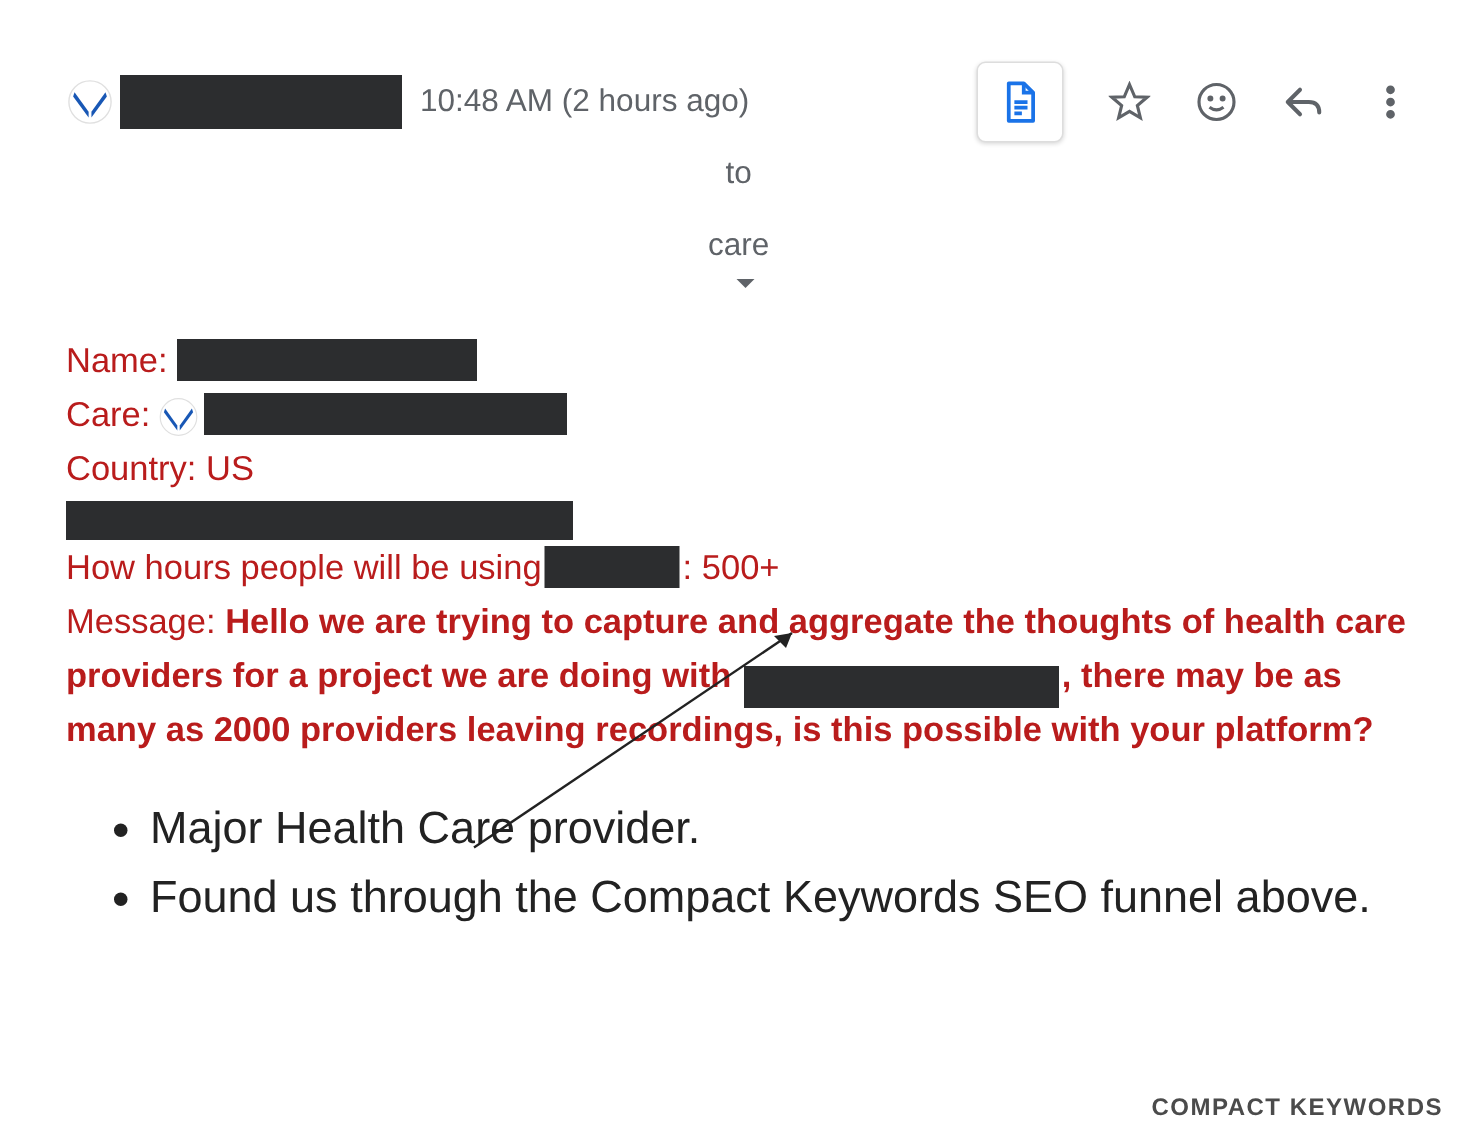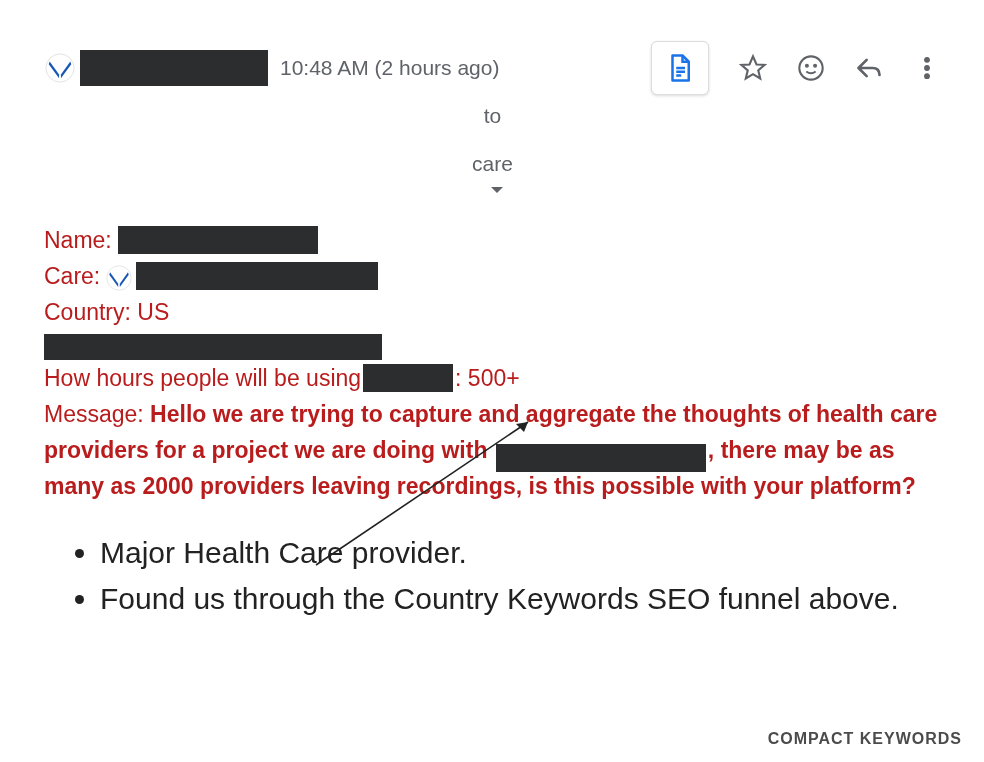--- a/index.html
+++ b/index.html
@@ -146,19 +146,19 @@
   </div>
 
   <svg class="arrow-svg" viewBox="0 0 260 165">
     <line x1="10" y1="155" x2="222" y2="12" stroke="#222" stroke-width="1.6"></line>
     <path d="M222 12 L210 14 L218 22 Z" fill="#222"></path>
   </svg>
 
   <div class="annot-wrap">
     <ul class="annot-list">
       <li>Major Health Care provider.</li>
-      <li>Found us through the Country Keywords SEO funnel above.</li>
+      <li>Found us through the Compact Keywords SEO funnel above.</li>
     </ul>
   </div>
 
   <div class="watermark">COMPACT KEYWORDS</div>
 
 </div>
 
 </body></html>

